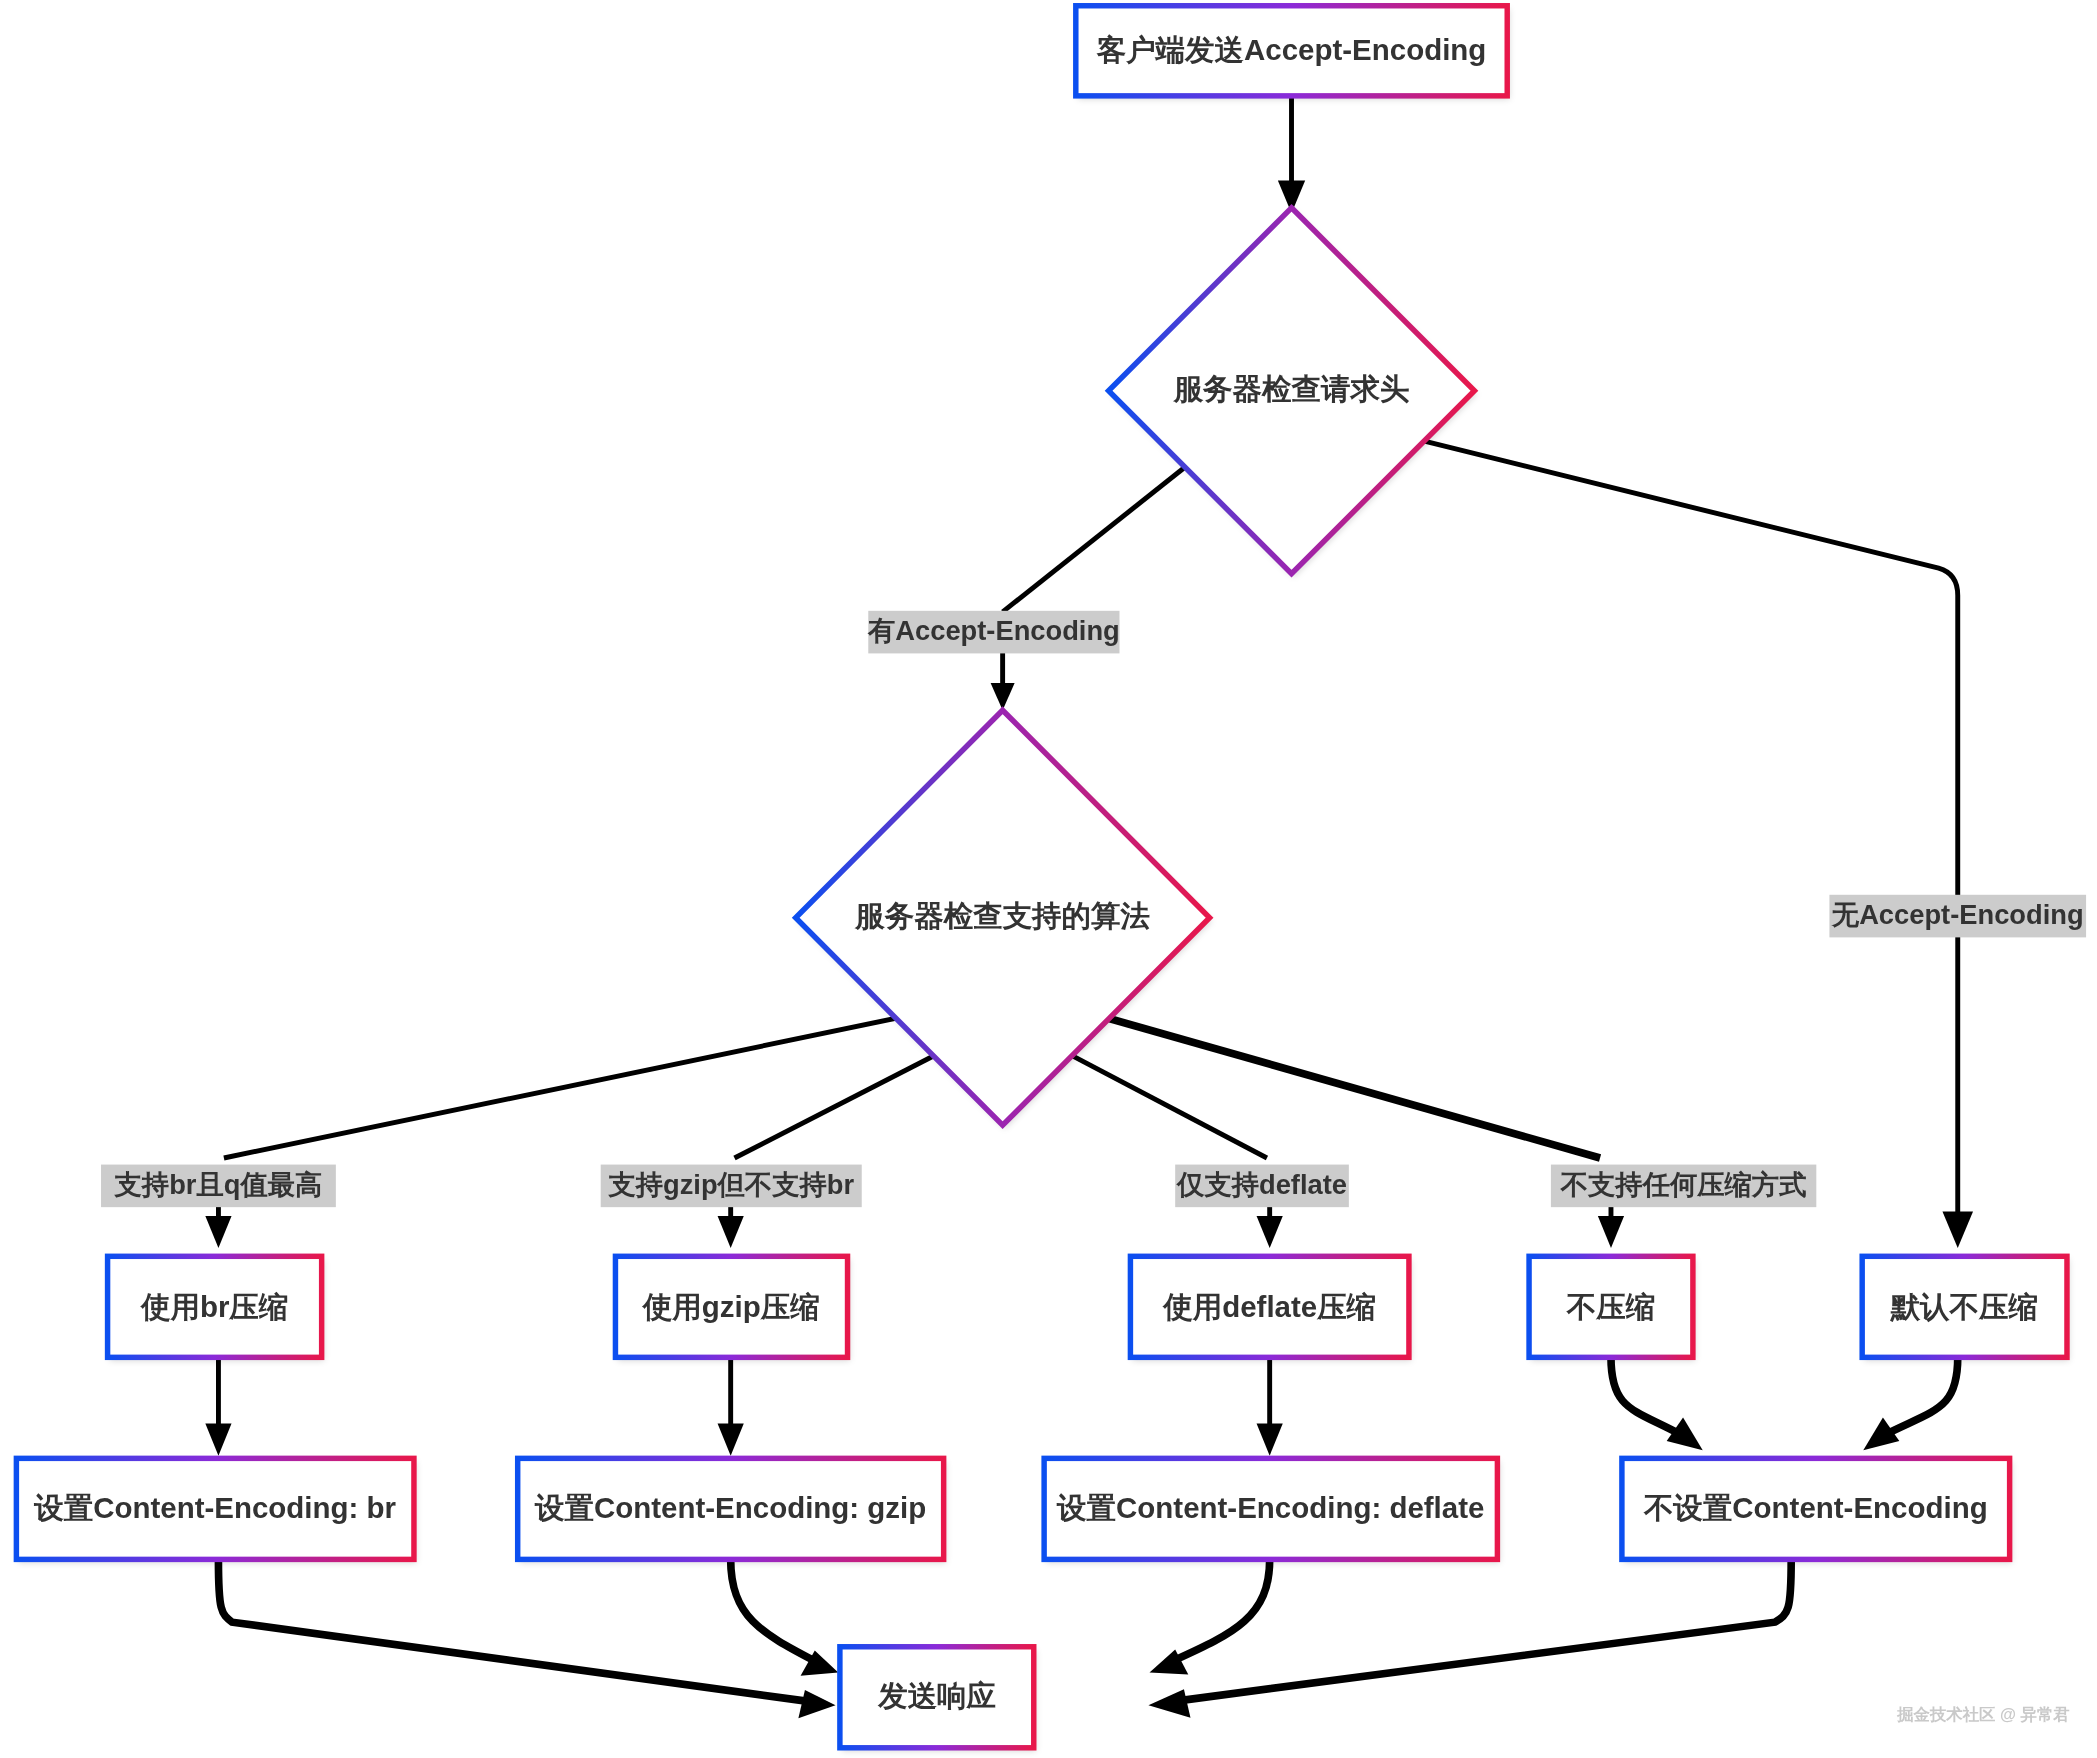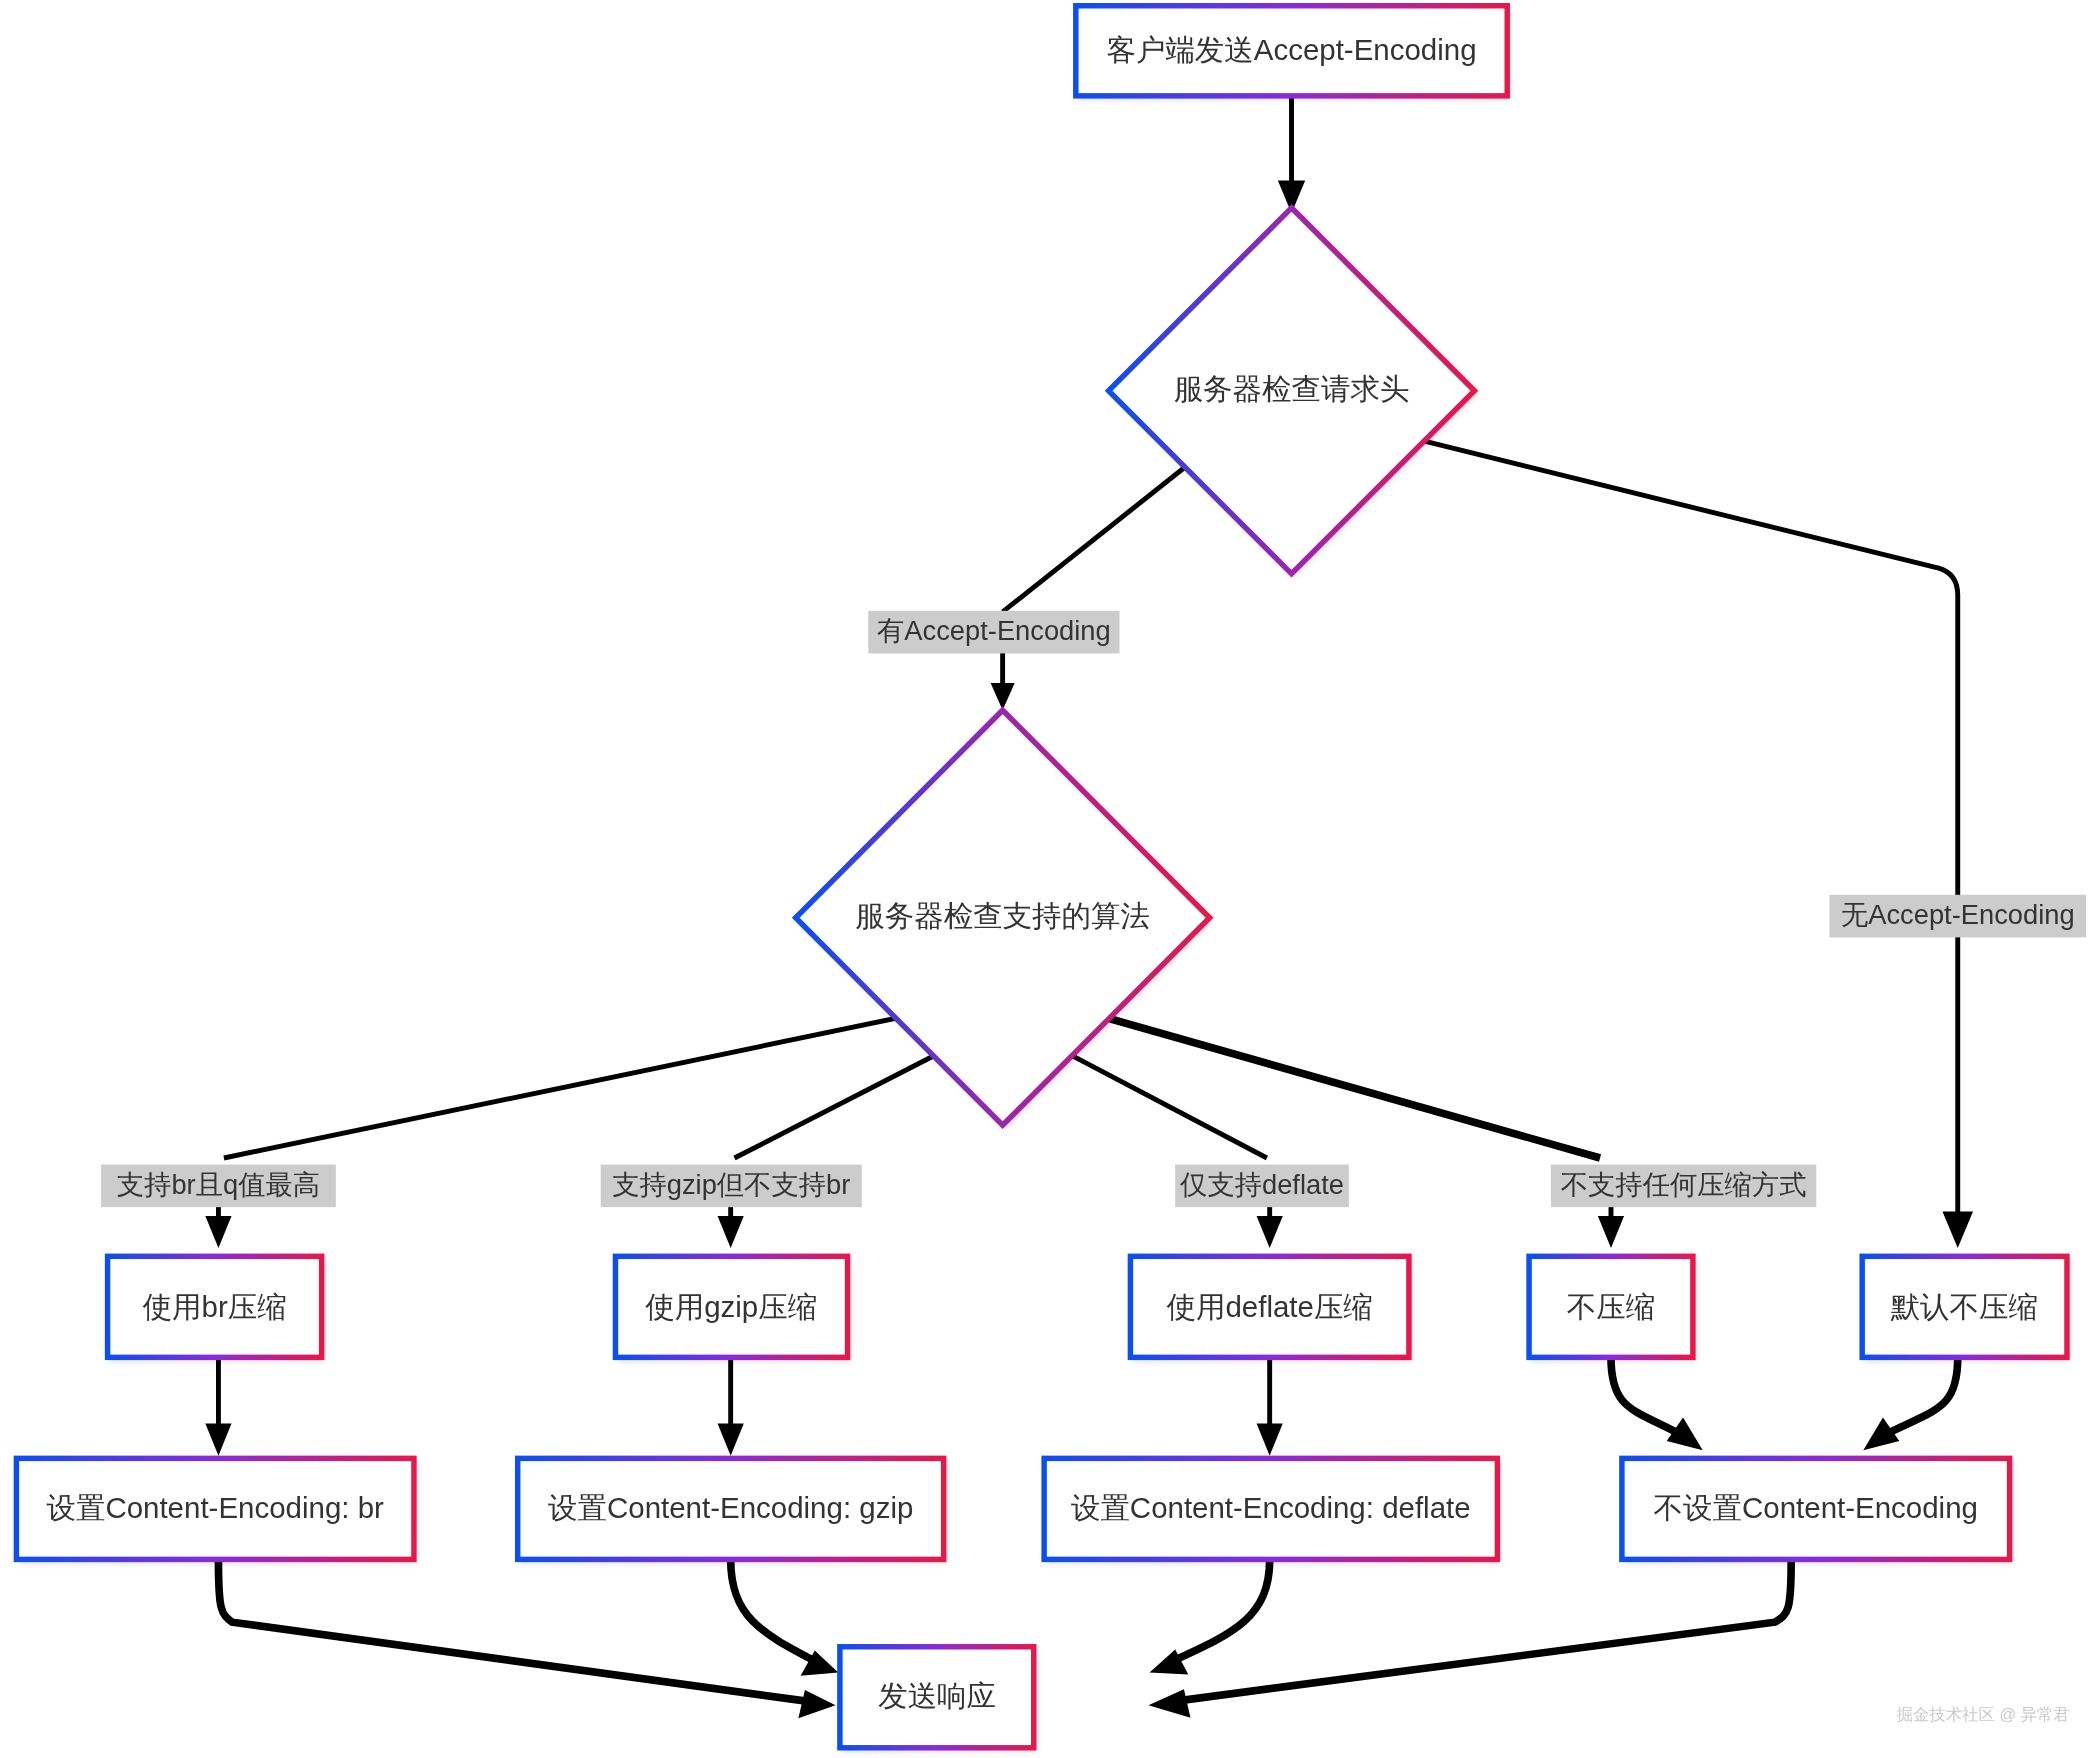--- a/index.html
+++ b/index.html
@@ -10,20 +10,21 @@
   body {
     width: 2097px;
     height: 1759px;
     font-family: "Liberation Sans", "DejaVu Sans", sans-serif;
     overflow: hidden;
     position: relative;
   }
   #flow-root {
     position: absolute;
     inset: 0;
+    font-weight: bold;
   }
   svg#flow-svg {
     display: block;
     width: 2097px;
     height: 1759px;
   }
   .node-rect-fill {
     fill: #ffffff;
   }
   .node-border {

